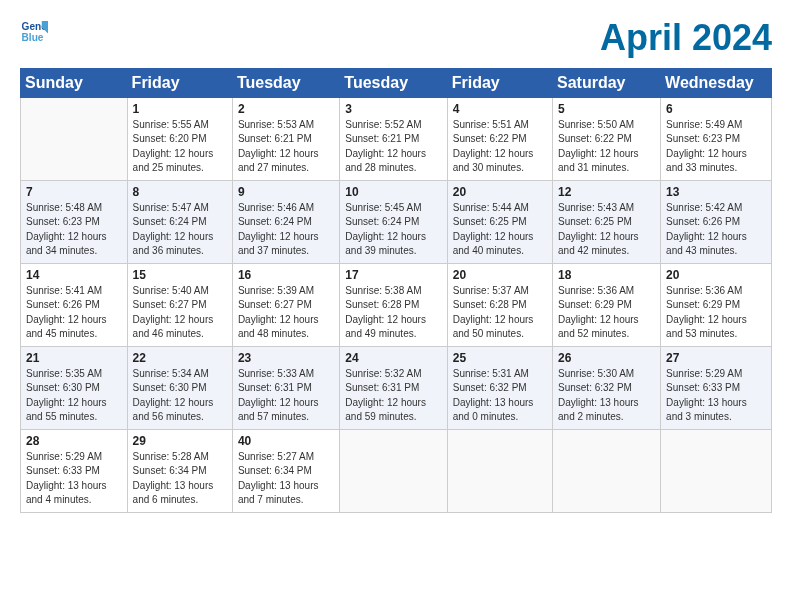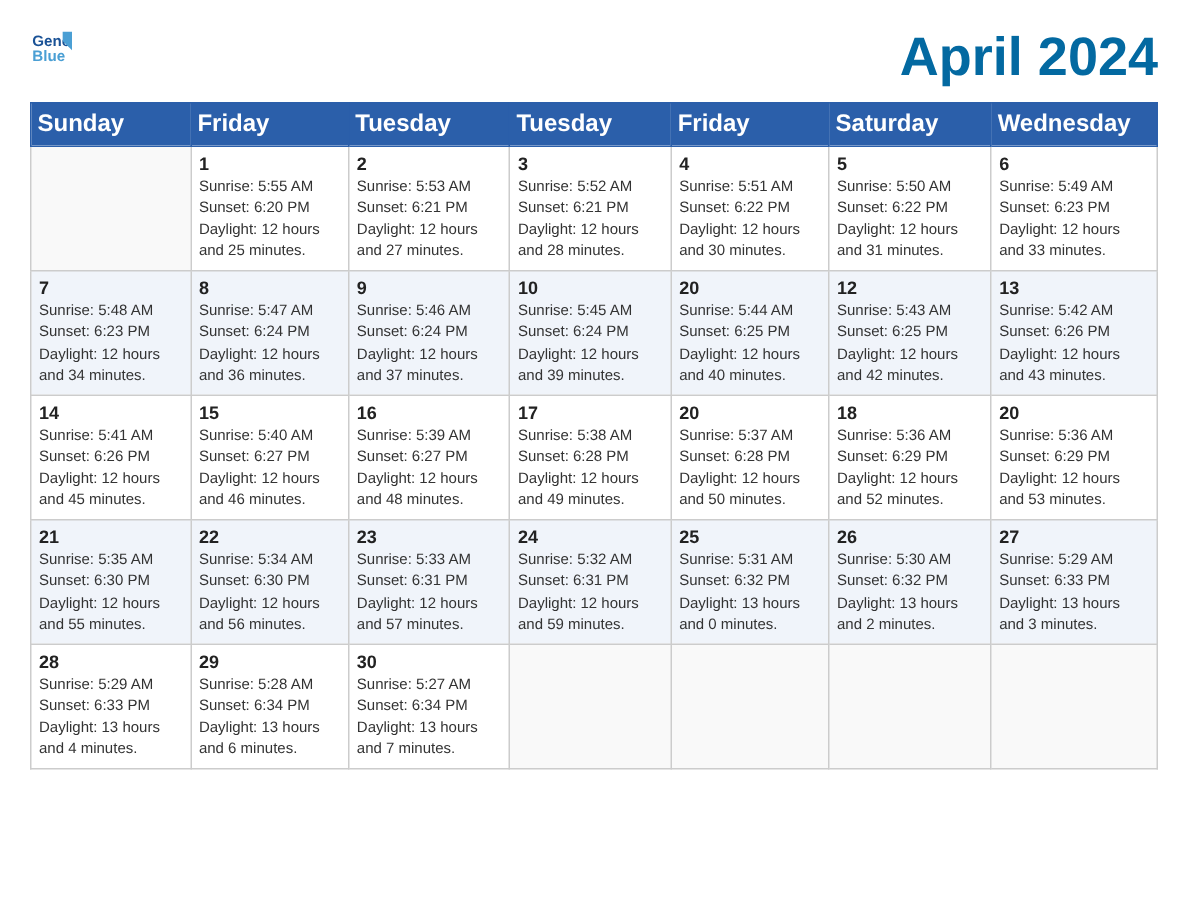--- a/index.html
+++ b/index.html
@@ -237,21 +237,21 @@
         <tr>
           <td>
             <span class="day-num">28</span>
             <div class="day-info">Sunrise: 5:29 AM<br>Sunset: 6:33 PM<br>Daylight: 13 hours<br>and 4 minutes.</div>
           </td>
           <td>
             <span class="day-num">29</span>
             <div class="day-info">Sunrise: 5:28 AM<br>Sunset: 6:34 PM<br>Daylight: 13 hours<br>and 6 minutes.</div>
           </td>
           <td>
-            <span class="day-num">30</span>
+            <span class="day-num">40</span>
             <div class="day-info">Sunrise: 5:27 AM<br>Sunset: 6:34 PM<br>Daylight: 13 hours<br>and 7 minutes.</div>
           </td>
           <td class="empty-cell"></td>
           <td class="empty-cell"></td>
           <td class="empty-cell"></td>
           <td class="empty-cell"></td>
         </tr>
       </tbody>
   </table>
 </div>

